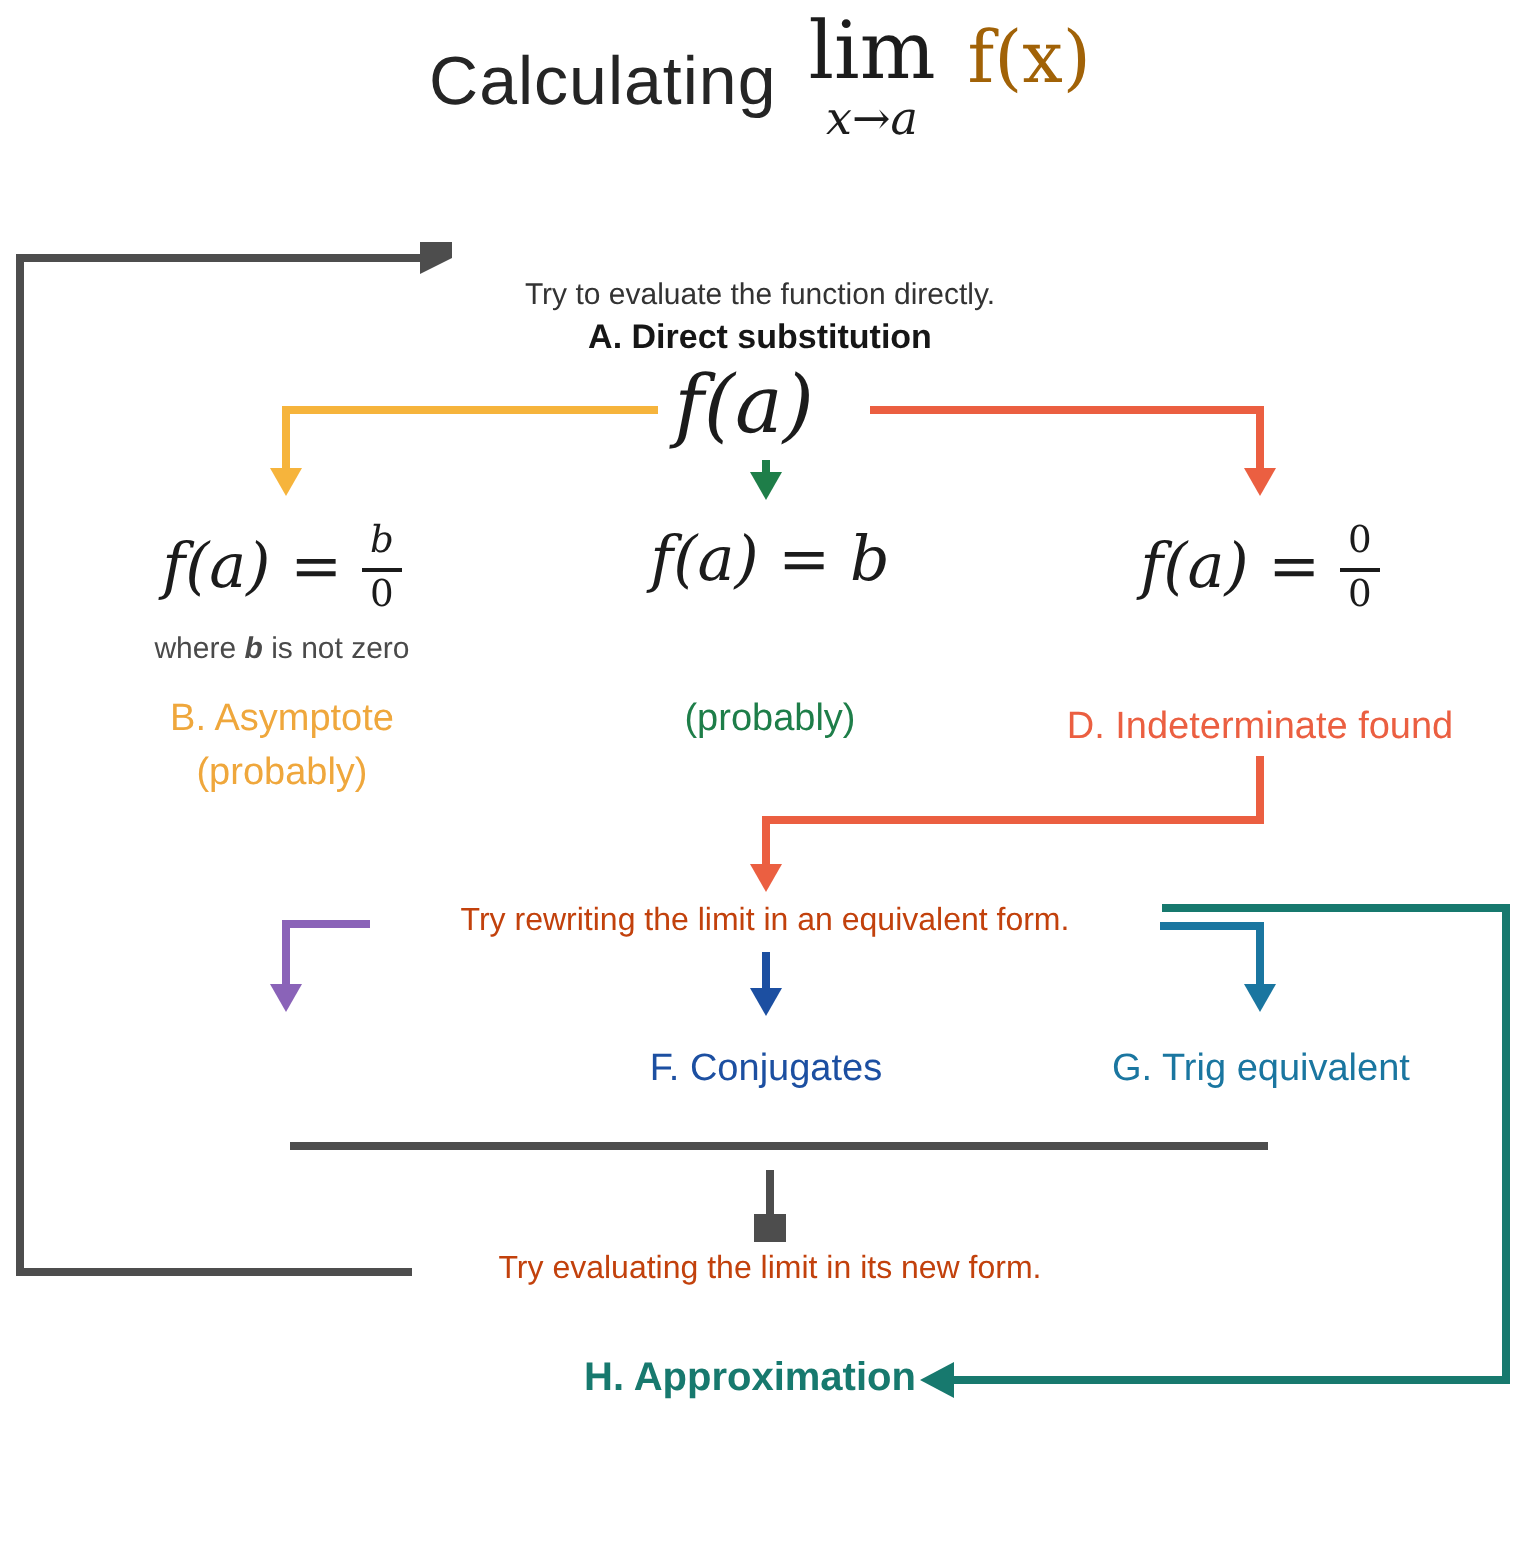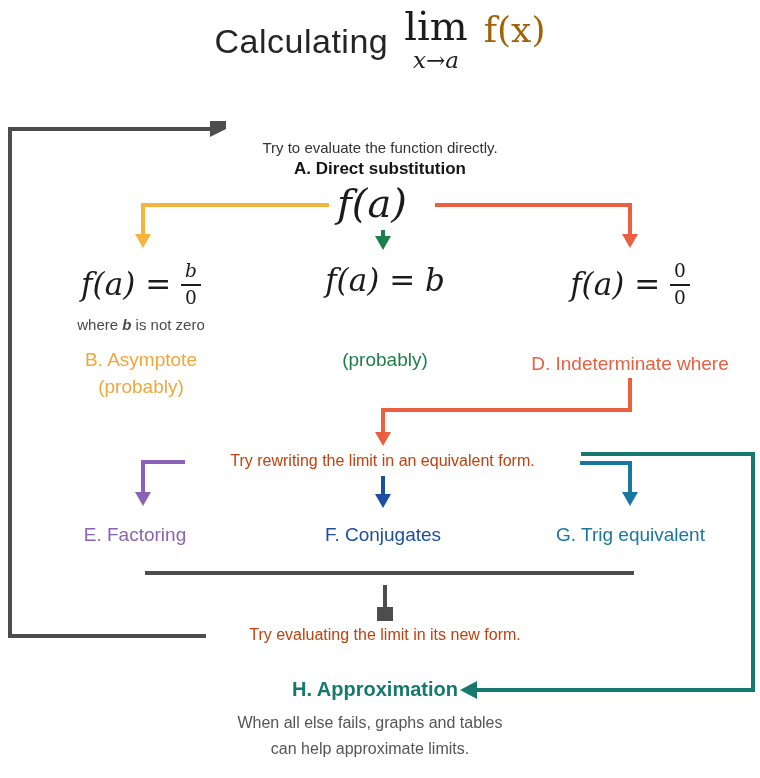--- a/index.html
+++ b/index.html
@@ -120,21 +120,21 @@
     <span class="frac"><span class="top">0</span><span class="bot">0</span></span>
   </div>
 
   <div class="abs ctr cat yellow" style="left:41px;top:346px;width:200px;">
     <div>B. Asymptote</div>
     <div>(probably)</div>
   </div>
   <div class="abs ctr cat green" style="left:285px;top:346px;width:200px;">
     <div>(probably)</div>
   </div>
-  <div class="abs ctr cat red" style="left:505px;top:350px;width:250px;">D. Indeterminate where</div>
+  <div class="abs ctr cat red" style="left:505px;top:350px;width:250px;">D. Indeterminate found</div>
 
   <div class="vline bg-red" style="left:628px;top:378px;height:34px;"></div>
   <div class="hline bg-red" style="left:381px;top:408px;width:251px;"></div>
   <div class="vline bg-red" style="left:381px;top:408px;height:26px;"></div>
   <div class="ah ah-down bd-red" style="left:375px;top:432px;"></div>
 
   <div class="abs ctr instr" style="left:190px;top:452px;width:385px;">Try rewriting the limit in an equivalent form.</div>
 
   <div class="hline bg-purple" style="left:141px;top:460px;width:44px;"></div>
   <div class="vline bg-purple" style="left:141px;top:460px;height:34px;"></div>
@@ -145,29 +145,24 @@
 
   <div class="hline bg-tealblue" style="left:580px;top:461px;width:52px;"></div>
   <div class="vline bg-tealblue" style="left:628px;top:461px;height:33px;"></div>
   <div class="ah ah-down bd-tealblue" style="left:622px;top:492px;"></div>
 
   <div class="hline bg-teal" style="left:581px;top:452px;width:174px;"></div>
   <div class="vline bg-teal" style="left:751px;top:452px;height:240px;"></div>
   <div class="hline bg-teal" style="left:475px;top:688px;width:280px;"></div>
   <div class="ah ah-left bd-teal" style="left:460px;top:681px;"></div>
 
-  <div class="abs ctr cat purple" style="left:35px;top:521px;width:200px;">E. Factoring</div>
   <div class="abs ctr cat blue" style="left:283px;top:521px;width:200px;">F. Conjugates</div>
   <div class="abs ctr cat tealblue" style="left:528px;top:521px;width:205px;">G. Trig equivalent</div>
 
   <div class="hline bg-gray" style="left:145px;top:571px;width:489px;"></div>
   <div class="vline bg-gray" style="left:383px;top:585px;height:24px;"></div>
   <div class="ah ah-down bd-gray" style="left:377px;top:607px;"></div>
 
   <div class="abs ctr instr" style="left:195px;top:626px;width:380px;">Try evaluating the limit in its new form.</div>
 
   <div class="abs ctr h-label" style="left:275px;top:678px;width:200px;">H. Approximation</div>
-  <div class="abs ctr h-desc" style="left:205px;top:710px;width:330px;">
-    <div>When all else fails, graphs and tables</div>
-    <div>can help approximate limits.</div>
-  </div>
 
 </div>
 
 </body></html>

